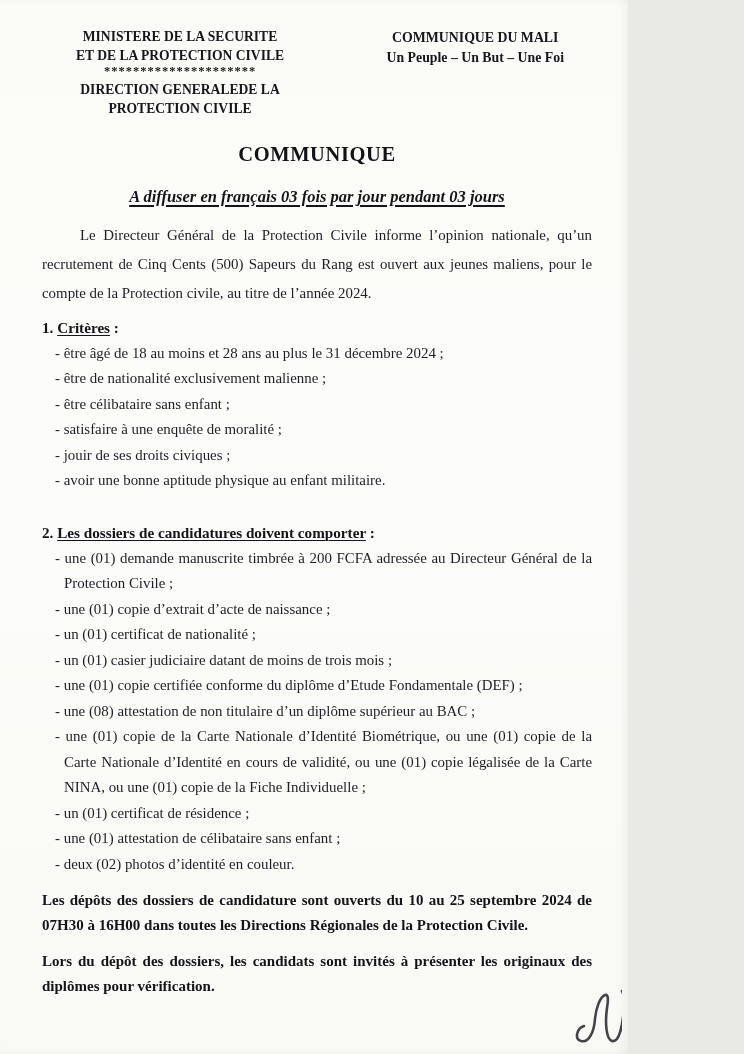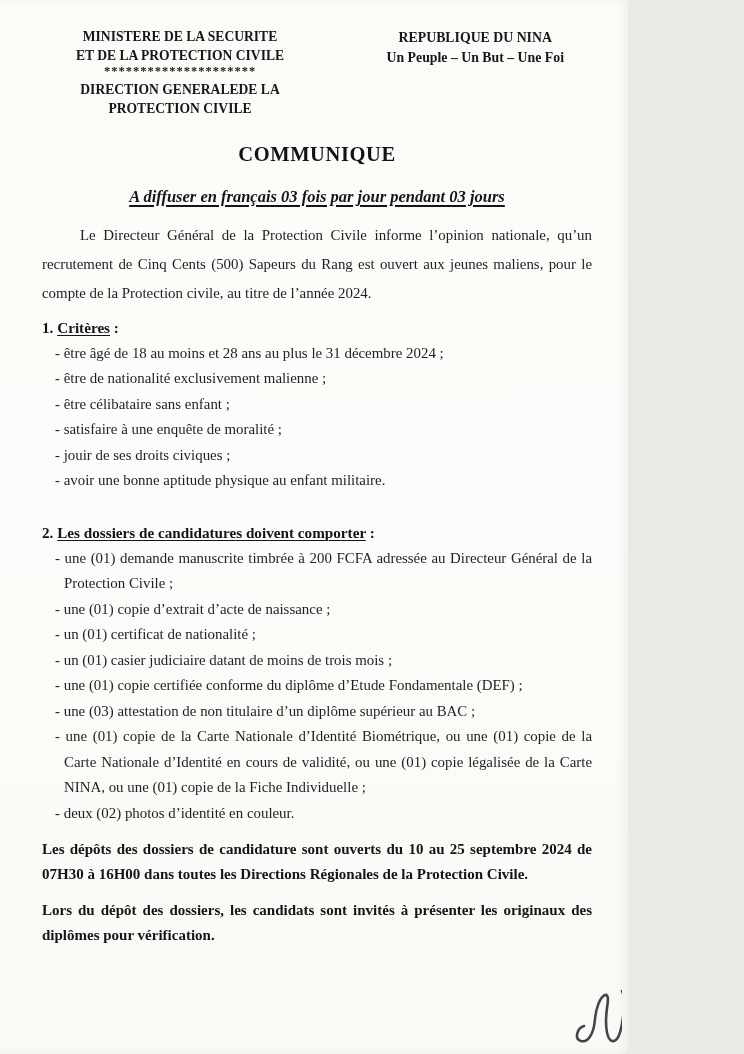--- a/index.html
+++ b/index.html
@@ -133,21 +133,21 @@
 
   <div class="letterhead">
     <div class="lh-left">
       <div>MINISTERE DE LA SECURITE</div>
       <div>ET DE LA PROTECTION CIVILE</div>
       <div class="stars">*********************</div>
       <div class="dir1">DIRECTION GENERALEDE LA</div>
       <div>PROTECTION CIVILE</div>
     </div>
     <div class="lh-right">
-      <div>REPUBLIQUE DU NINA</div>
+      <div>COMMUNIQUE DU MALI</div>
       <div>Un Peuple – Un But – Une Foi</div>
     </div>
   </div>
 
   <div class="doc-title">
     <span>COMMUNIQUE</span>
   </div>
 
   <div class="doc-subtitle">
     <span>A diffuser en français 03 fois par jour pendant 03 jours</span>
@@ -181,25 +181,27 @@
         <p class="list-item">- une (01) demande manuscrite timbrée à 200 FCFA adressée au Directeur Général de la Protection Civile ;</p>
 
         <p class="list-item">- une (01) copie d’extrait d’acte de naissance ;</p>
 
         <p class="list-item">- un (01) certificat de nationalité ;</p>
 
         <p class="list-item">- un (01) casier judiciaire datant de moins de trois mois ;</p>
 
         <p class="list-item">- une (01) copie certifiée conforme du diplôme d’Etude Fondamentale (DEF) ;</p>
 
-        <p class="list-item">- une (03) attestation de non titulaire d’un diplôme supérieur au BAC ;</p>
+        <p class="list-item">- une (08) attestation de non titulaire d’un diplôme supérieur au BAC ;</p>
 
         <p class="list-item">- une (01) copie de la Carte Nationale d’Identité Biométrique, ou une (01) copie de la Carte Nationale d’Identité en cours de validité, ou une (01) copie légalisée de la Carte NINA, ou une (01) copie de la Fiche Individuelle ;</p>
 
-
+        <p class="list-item">- un (01) certificat de résidence ;</p>
+
+        <p class="list-item">- une (01) attestation de célibataire sans enfant ;</p>
 
         <p class="list-item">- deux (02) photos d’identité en couleur.</p>
       </div>
   </section>
 
   <p class="closing">Les dépôts des dossiers de candidature sont ouverts du 10 au 25 septembre 2024 de 07H30 à 16H00 dans toutes les Directions Régionales de la Protection Civile.</p>
   <p class="closing second">Lors du dépôt des dossiers, les candidats sont invités à présenter les originaux des diplômes pour vérification.</p>
 
   <svg class="signature" viewBox="0 0 52 72" xmlns="http://www.w3.org/2000/svg">
     <path d="M14 44 c-7 2 -10 13 -3 15 c8 2 13 -9 14 -22 c1 -11 5 -22 10 -24 c4 -1 3 7 2 13 c-2 15 -1 31 5 33 c7 2 11 -15 12 -36 c0.4 -8 -1 -12 -2 -14" fill="none" stroke="#2b2b35" stroke-width="2.6" stroke-linecap="round" stroke-linejoin="round"></path>

